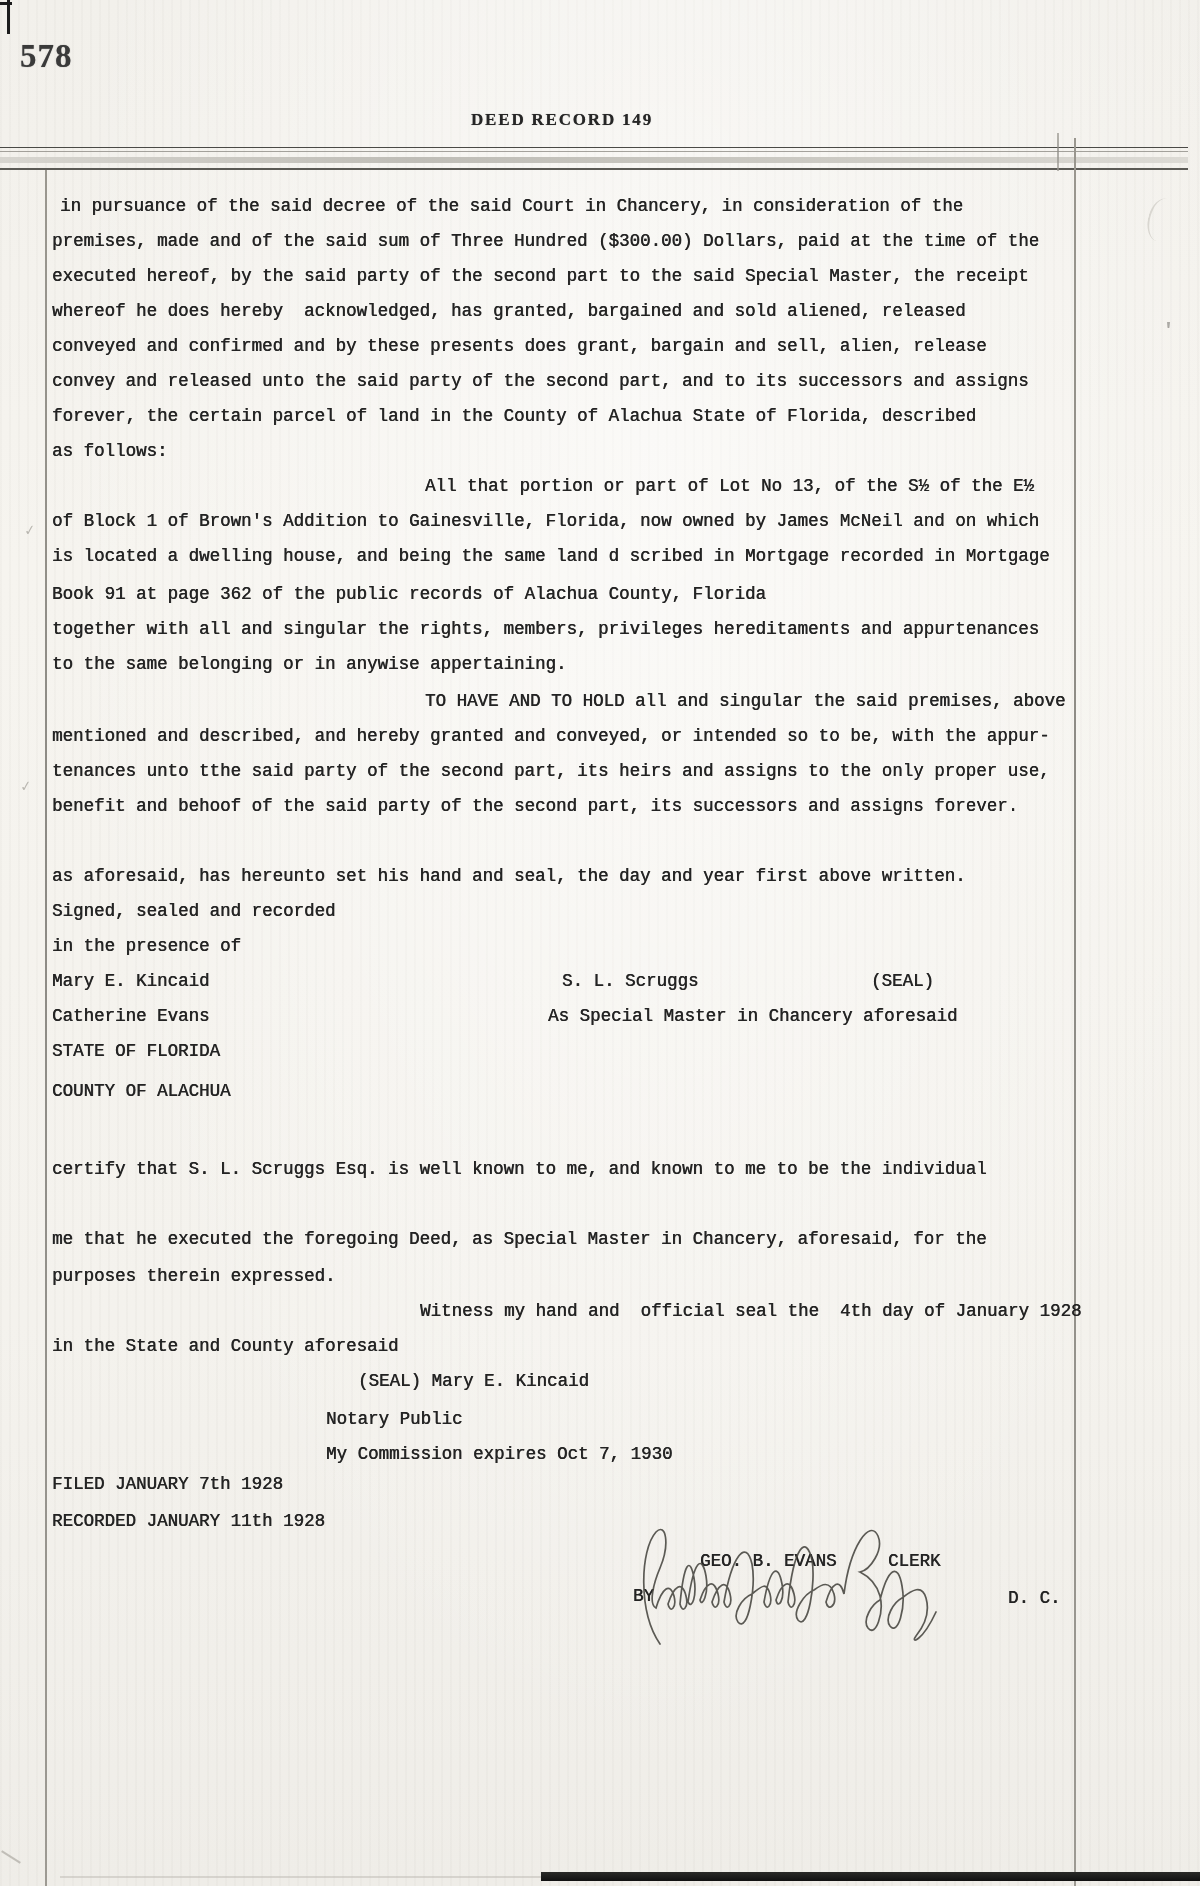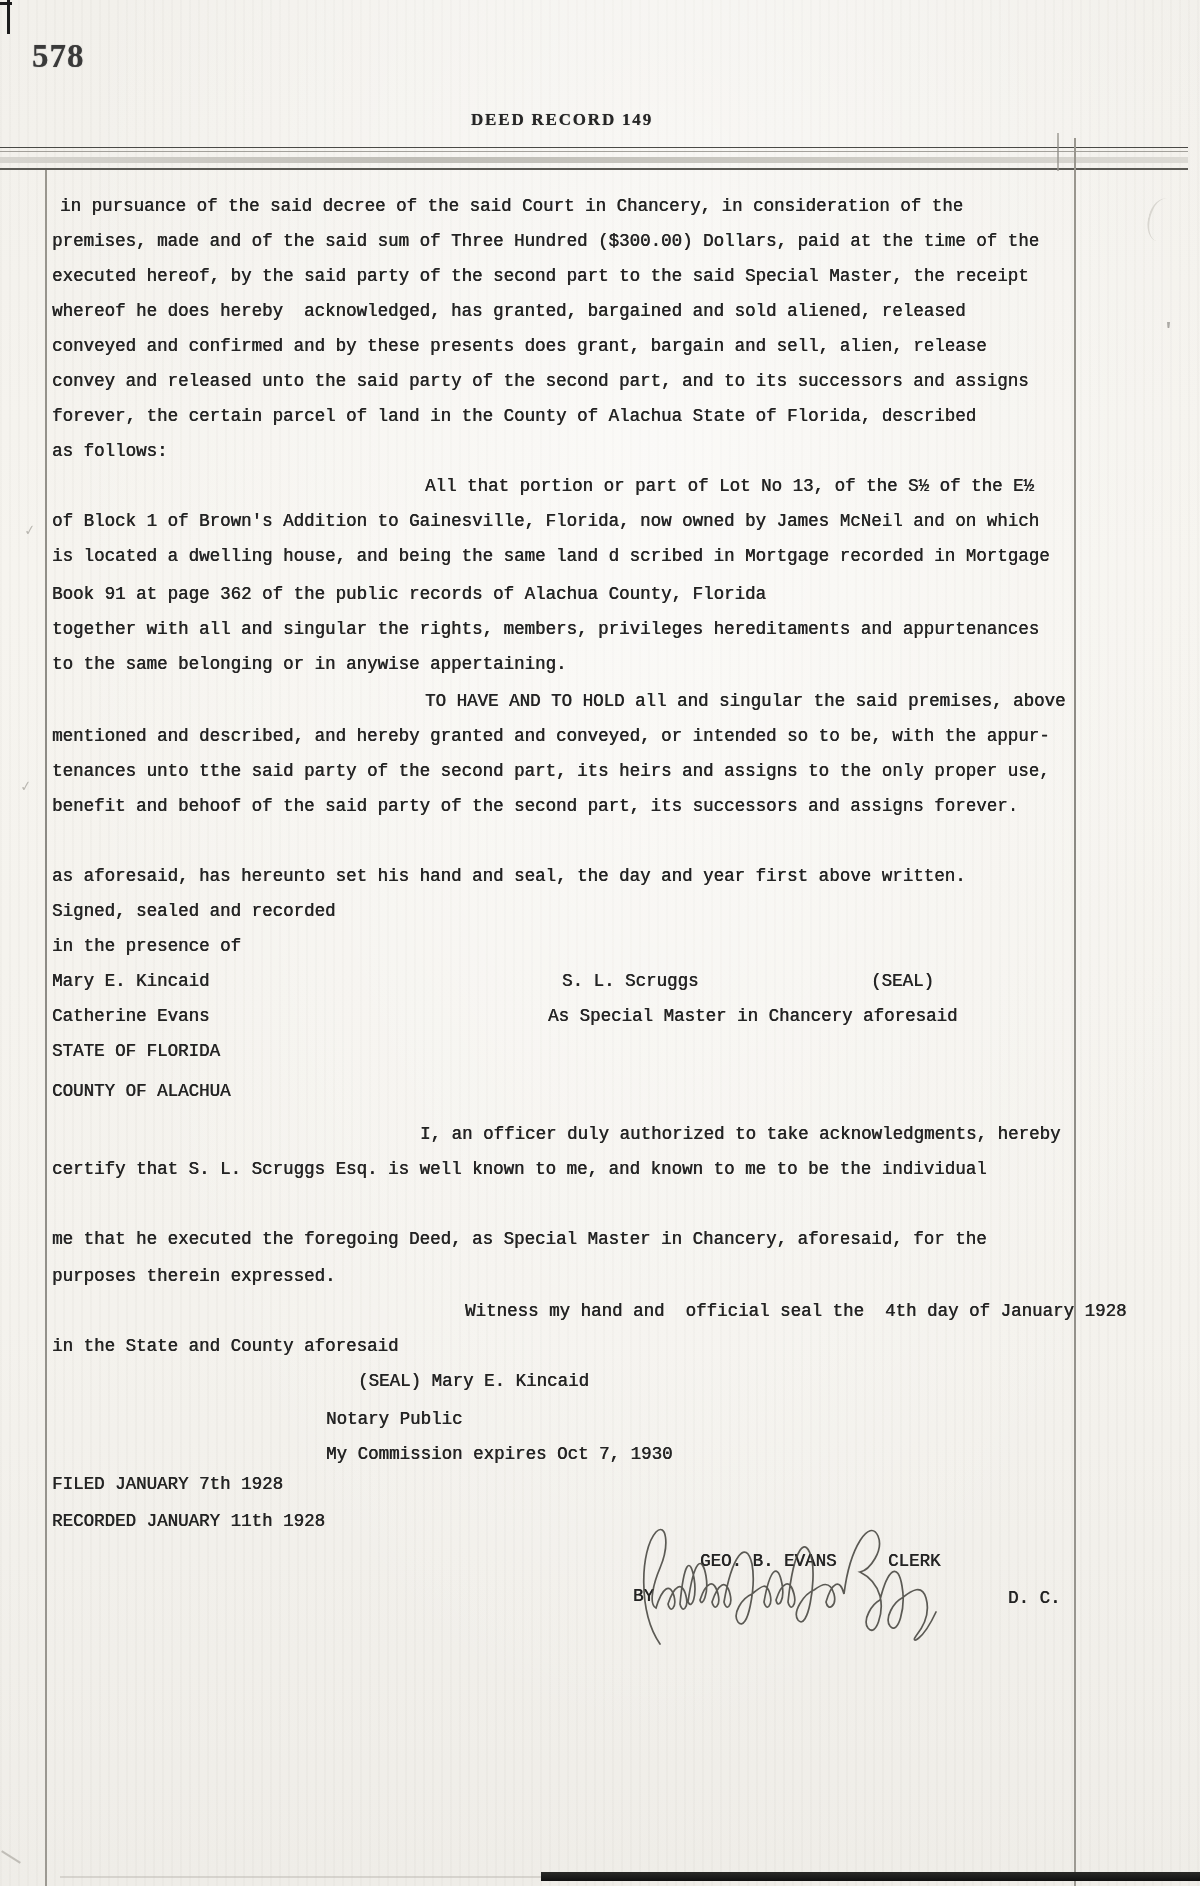--- a/index.html
+++ b/index.html
@@ -33,21 +33,21 @@
   .corner-mark{position:absolute;background:#1c1c1c;}
   .paren-curve{position:absolute;width:26px;height:44px;border:0;border-left:2px solid #b9b6ae;
     border-radius:50% 0 0 50%;opacity:.45;transform:rotate(14deg);}
 </style>
 </head>
 <body>
 
 <div class="corner-mark" style="left:7px;top:0;width:3px;height:34px;"></div>
 <div class="corner-mark" style="left:0;top:2px;width:12px;height:3px;"></div>
 
-<div class="abs serif page-number" style="left:20px;top:38px;margin-left:12px;">578</div>
+<div class="abs serif page-number" style="left:20px;top:38px;">578</div>
 
 <div class="abs serif header" style="left:562px;top:110px;">DEED RECORD 149</div>
 
 <div class="rule" style="top:147px;height:1px;background:#4a4a46;"></div>
 <div class="rule" style="top:151px;height:1px;background:#8e8c86;opacity:.8;"></div>
 <div class="rule" style="top:157px;height:6px;background:linear-gradient(90deg,#d2d0ca,#b5b3ac 35%,#c4c2bb 70%,#d8d6d0);opacity:.85;"></div>
 <div class="rule" style="top:168px;height:2px;background:#5b5a55;"></div>
 
 <div class="vrule" style="left:45px;top:170px;height:1716px;"></div>
 <div class="vrule" style="left:1074px;top:138px;height:1748px;"></div>
@@ -77,25 +77,24 @@
     <div class="tline" style="left: 52px; top: 858px;">as aforesaid, has hereunto set his hand and seal, the day and year first above written.</div>
     <div class="tline" style="left: 52px; top: 893px;">Signed, sealed and recorded</div>
     <div class="tline" style="left: 52px; top: 928px;">in the presence of</div>
     <div class="tline" style="left: 52px; top: 963px;">Mary E. Kincaid</div>
     <div class="tline" style="left: 562px; top: 963px;">S. L. Scruggs</div>
     <div class="tline" style="left: 871px; top: 963px;">(SEAL)</div>
     <div class="tline" style="left: 52px; top: 998px;">Catherine Evans</div>
     <div class="tline" style="left: 548px; top: 998px;">As Special Master in Chancery aforesaid</div>
     <div class="tline" style="left: 52px; top: 1033px;">STATE OF FLORIDA</div>
     <div class="tline" style="left: 52px; top: 1073px;">COUNTY OF ALACHUA</div>
-    <div class="tline" style="left: 420px; top: 1116px;">I, an officer duly authorized to take acknowledgments, hereby</div>
     <div class="tline" style="left: 52px; top: 1151px;">certify that S. L. Scruggs Esq. is well known to me, and known to me to be the individual</div>
     <div class="tline" style="left: 52px; top: 1221px;">me that he executed the foregoing Deed, as Special Master in Chancery, aforesaid, for the</div>
     <div class="tline" style="left: 52px; top: 1258px;">purposes therein expressed.</div>
-    <div class="tline" style="left: 420px; top: 1293px; margin-left: 45px;">Witness my hand and  official seal the  4th day of January 1928</div>
+    <div class="tline" style="left: 420px; top: 1293px;">Witness my hand and  official seal the  4th day of January 1928</div>
     <div class="tline" style="left: 52px; top: 1328px;">in the State and County aforesaid</div>
     <div class="tline" style="left: 358px; top: 1363px;">(SEAL) Mary E. Kincaid</div>
     <div class="tline" style="left: 326px; top: 1401px;">Notary Public</div>
     <div class="tline" style="left: 326px; top: 1436px;">My Commission expires Oct 7, 1930</div>
     <div class="tline" style="left: 52px; top: 1466px;">FILED JANUARY 7th 1928</div>
     <div class="tline" style="left: 52px; top: 1503px;">RECORDED JANUARY 11th 1928</div>
     <div class="tline" style="left: 700px; top: 1543px;">GEO. B. EVANS</div>
     <div class="tline" style="left: 888px; top: 1543px;">CLERK</div>
     <div class="tline" style="left: 633px; top: 1578px;">BY</div>
     <div class="tline" style="left: 1008px; top: 1580px;">D. C.</div>

